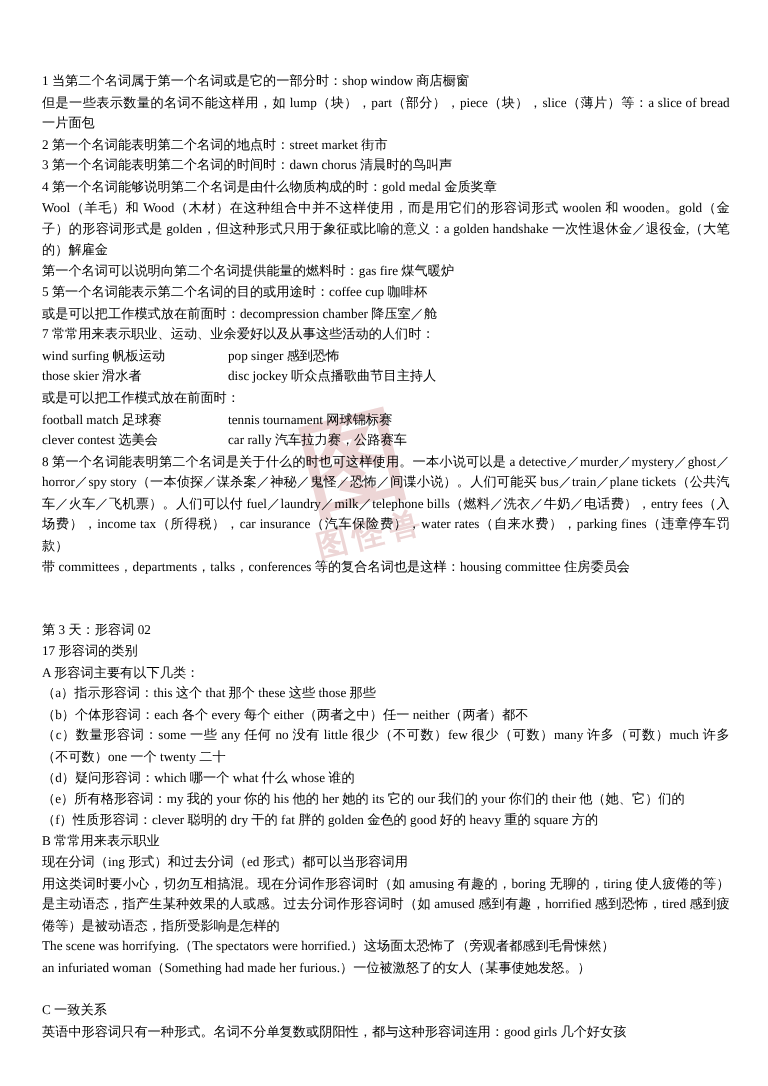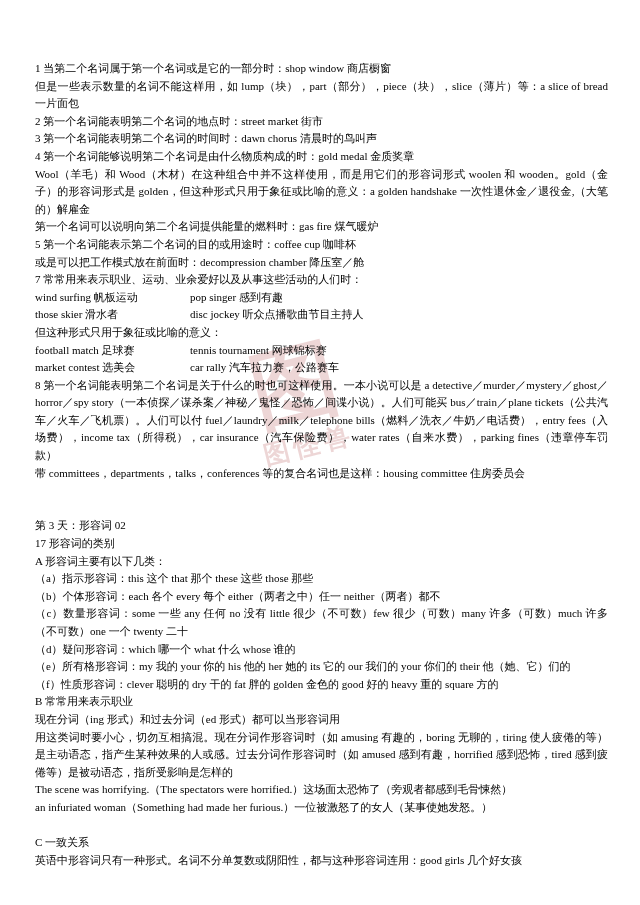--- a/index.html
+++ b/index.html
@@ -69,25 +69,25 @@
       <div class="line text">1 当第二个名词属于第一个名词或是它的一部分时：shop window 商店橱窗</div>
       <div class="line text">但是一些表示数量的名词不能这样用，如 lump（块），part（部分），piece（块），slice（薄片）等：a slice of bread 一片面包</div>
       <div class="line text">2 第一个名词能表明第二个名词的地点时：street market 街市</div>
       <div class="line text">3 第一个名词能表明第二个名词的时间时：dawn chorus 清晨时的鸟叫声</div>
       <div class="line text">4 第一个名词能够说明第二个名词是由什么物质构成的时：gold medal 金质奖章</div>
       <div class="line text">Wool（羊毛）和 Wood（木材）在这种组合中并不这样使用，而是用它们的形容词形式 woolen 和 wooden。gold（金子）的形容词形式是 golden，但这种形式只用于象征或比喻的意义：a golden handshake 一次性退休金／退役金,（大笔的）解雇金</div>
       <div class="line text">第一个名词可以说明向第二个名词提供能量的燃料时：gas fire 煤气暖炉</div>
       <div class="line text">5 第一个名词能表示第二个名词的目的或用途时：coffee cup 咖啡杯</div>
       <div class="line text">或是可以把工作模式放在前面时：decompression chamber 降压室／舱</div>
       <div class="line text">7 常常用来表示职业、运动、业余爱好以及从事这些活动的人们时：</div>
-      <div class="line pair"><span class="col1">wind surfing 帆板运动</span><span>pop singer 感到有趣</span></div>
+      <div class="line pair"><span class="col1">wind surfing 帆板运动</span><span>pop singer 感到恐怖</span></div>
       <div class="line pair"><span class="col1">those skier 滑水者</span><span>disc jockey 听众点播歌曲节目主持人</span></div>
-      <div class="line text">但这种形式只用于象征或比喻的意义：</div>
+      <div class="line text">或是可以把工作模式放在前面时：</div>
       <div class="line pair"><span class="col1">football match 足球赛</span><span>tennis tournament 网球锦标赛</span></div>
-      <div class="line pair"><span class="col1">market contest 选美会</span><span>car rally 汽车拉力赛，公路赛车</span></div>
+      <div class="line pair"><span class="col1">clever contest 选美会</span><span>car rally 汽车拉力赛，公路赛车</span></div>
       <div class="line text">8 第一个名词能表明第二个名词是关于什么的时也可这样使用。一本小说可以是 a detective／murder／mystery／ghost／horror／spy story（一本侦探／谋杀案／神秘／鬼怪／恐怖／间谍小说）。人们可能买 bus／train／plane tickets（公共汽车／火车／飞机票）。人们可以付 fuel／laundry／milk／telephone bills（燃料／洗衣／牛奶／电话费），entry fees（入场费），income tax（所得税），car insurance（汽车保险费），water rates（自来水费），parking fines（违章停车罚款）</div>
       <div class="line text">带 committees，departments，talks，conferences 等的复合名词也是这样：housing committee 住房委员会</div>
       <div class="line blank">&nbsp;</div>
       <div class="line blank">&nbsp;</div>
       <div class="line text">第 3 天：形容词 02</div>
       <div class="line text">17 形容词的类别</div>
       <div class="line text">A 形容词主要有以下几类：</div>
       <div class="line text">（a）指示形容词：this 这个  that 那个 these 这些 those 那些</div>
       <div class="line text">（b）个体形容词：each 各个 every 每个 either（两者之中）任一 neither（两者）都不</div>
       <div class="line text">（c）数量形容词：some 一些 any 任何 no 没有 little 很少（不可数）few 很少（可数）many 许多（可数）much 许多（不可数）one 一个  twenty 二十</div>

